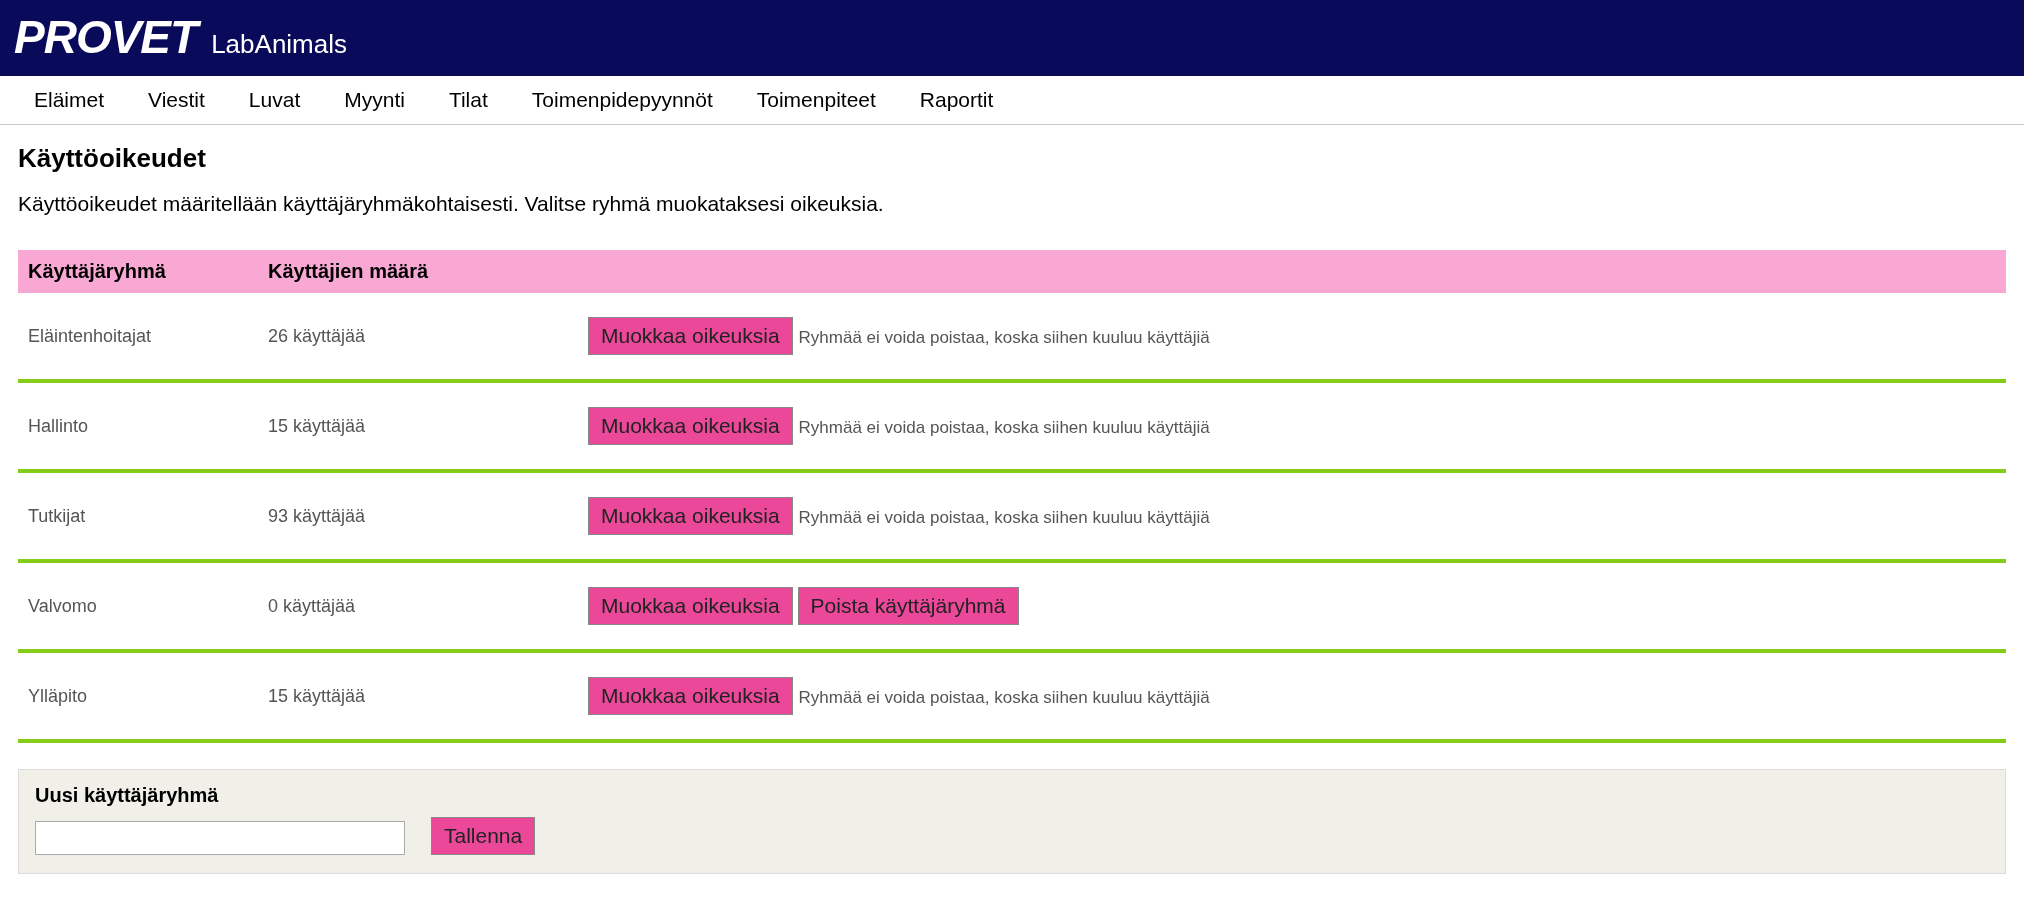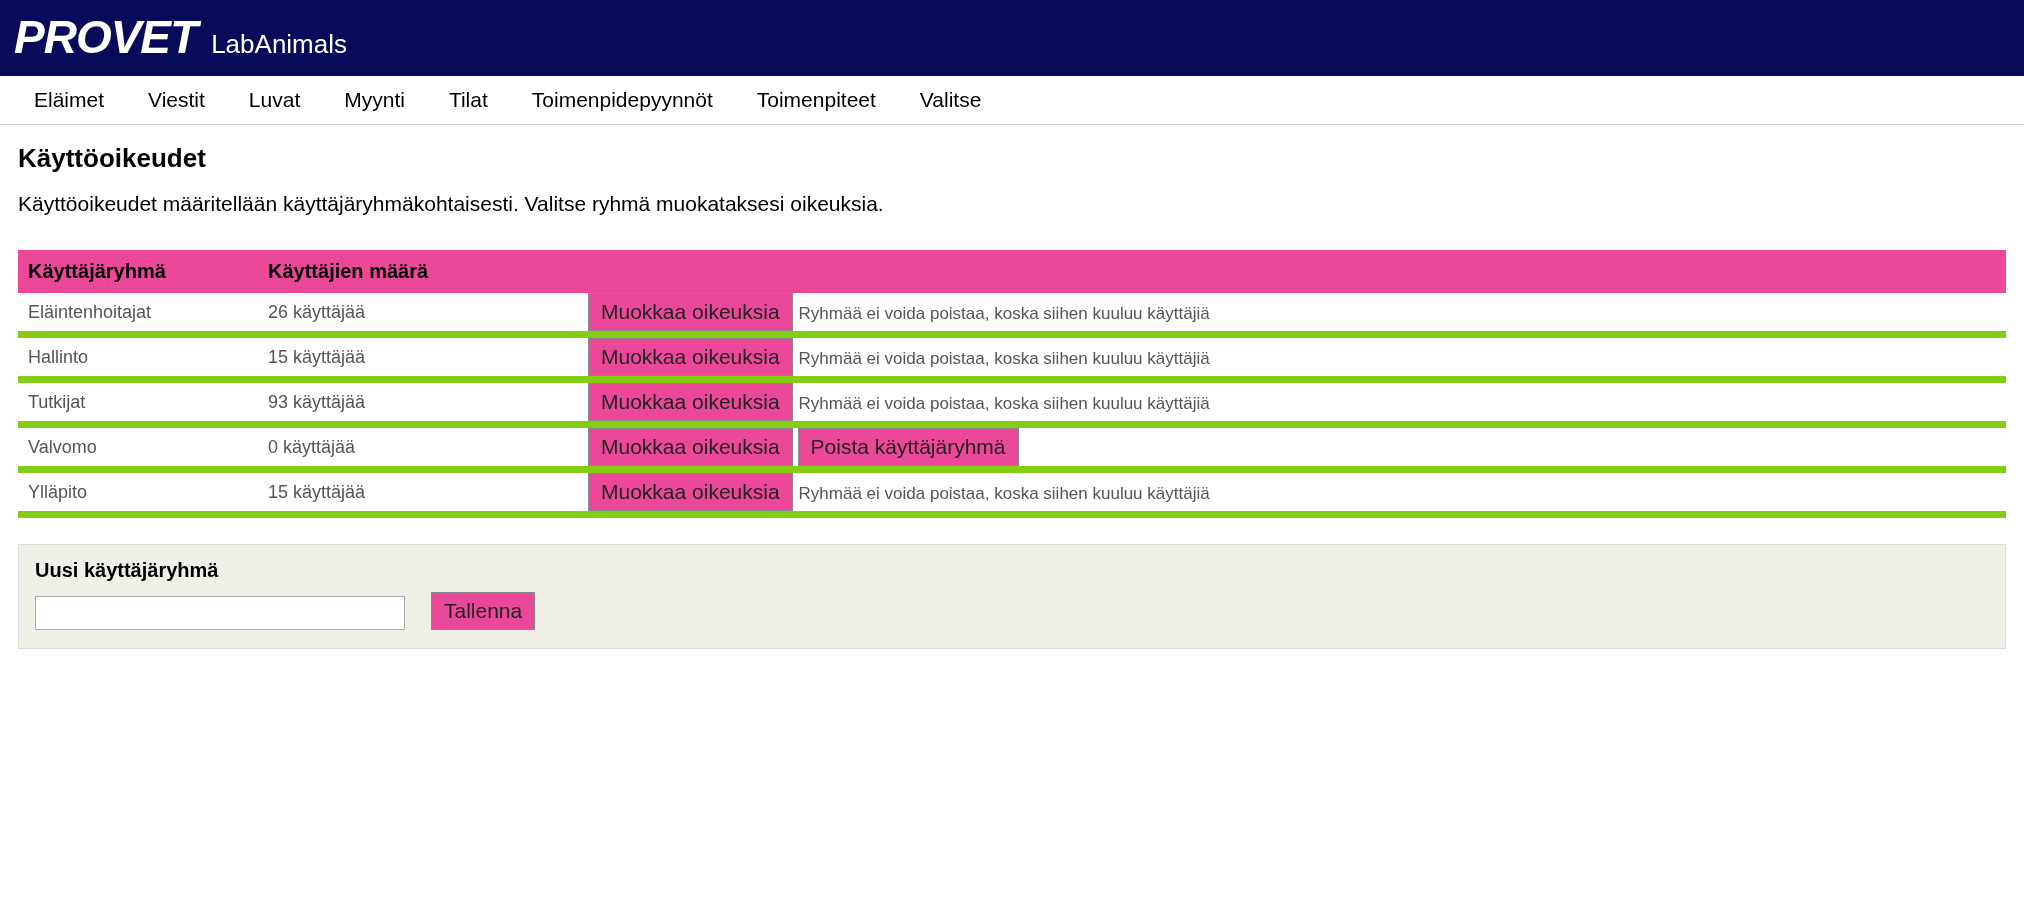--- a/index.html
+++ b/index.html
@@ -48,31 +48,31 @@
     .page-desc {
       font-size: 21px;
       margin-bottom: 34px;
     }
 
     .groups-table {
       width: 100%;
       border-collapse: collapse;
     }
     .groups-table thead tr {
-      background: #ec4899;
+      background: #f9a8d4;
     }
     .groups-table th {
       text-align: left;
       font-size: 20px;
       font-weight: 700;
       padding: 10px 10px;
     }
     .groups-table td {
-      border-bottom: 7px solid #84cc16;
-      padding: 0 10px;
+      border-bottom: 4px solid #84cc16;
+      padding: 24px 10px;
       font-size: 18px;
       color: #555;
       vertical-align: middle;
     }
     .groups-table td.col-name { width: 240px; }
     .groups-table td.col-count { width: 320px; }
     .groups-table th.col-name { width: 240px; }
     .groups-table th.col-count { width: 320px; }
     .groups-table th.col-act, .groups-table td.col-act { }
 
@@ -120,21 +120,21 @@
 </header>
 
 <nav class="main-nav">
   <div class="nav-item">Eläimet</div>
   <div class="nav-item">Viestit</div>
   <div class="nav-item">Luvat</div>
   <div class="nav-item">Myynti</div>
   <div class="nav-item">Tilat</div>
   <div class="nav-item">Toimenpidepyynnöt</div>
   <div class="nav-item">Toimenpiteet</div>
-  <div class="nav-item">Valitse</div>
+  <div class="nav-item">Raportit</div>
 </nav>
 
 <main class="content">
   <h1 class="page-title">Käyttöoikeudet</h1>
   <p class="page-desc">Käyttöoikeudet määritellään käyttäjäryhmäkohtaisesti. Valitse ryhmä muokataksesi oikeuksia.</p>
 
   <table class="groups-table">
     <thead>
       <tr>
         <th class="col-name">Käyttäjäryhmä</th>

